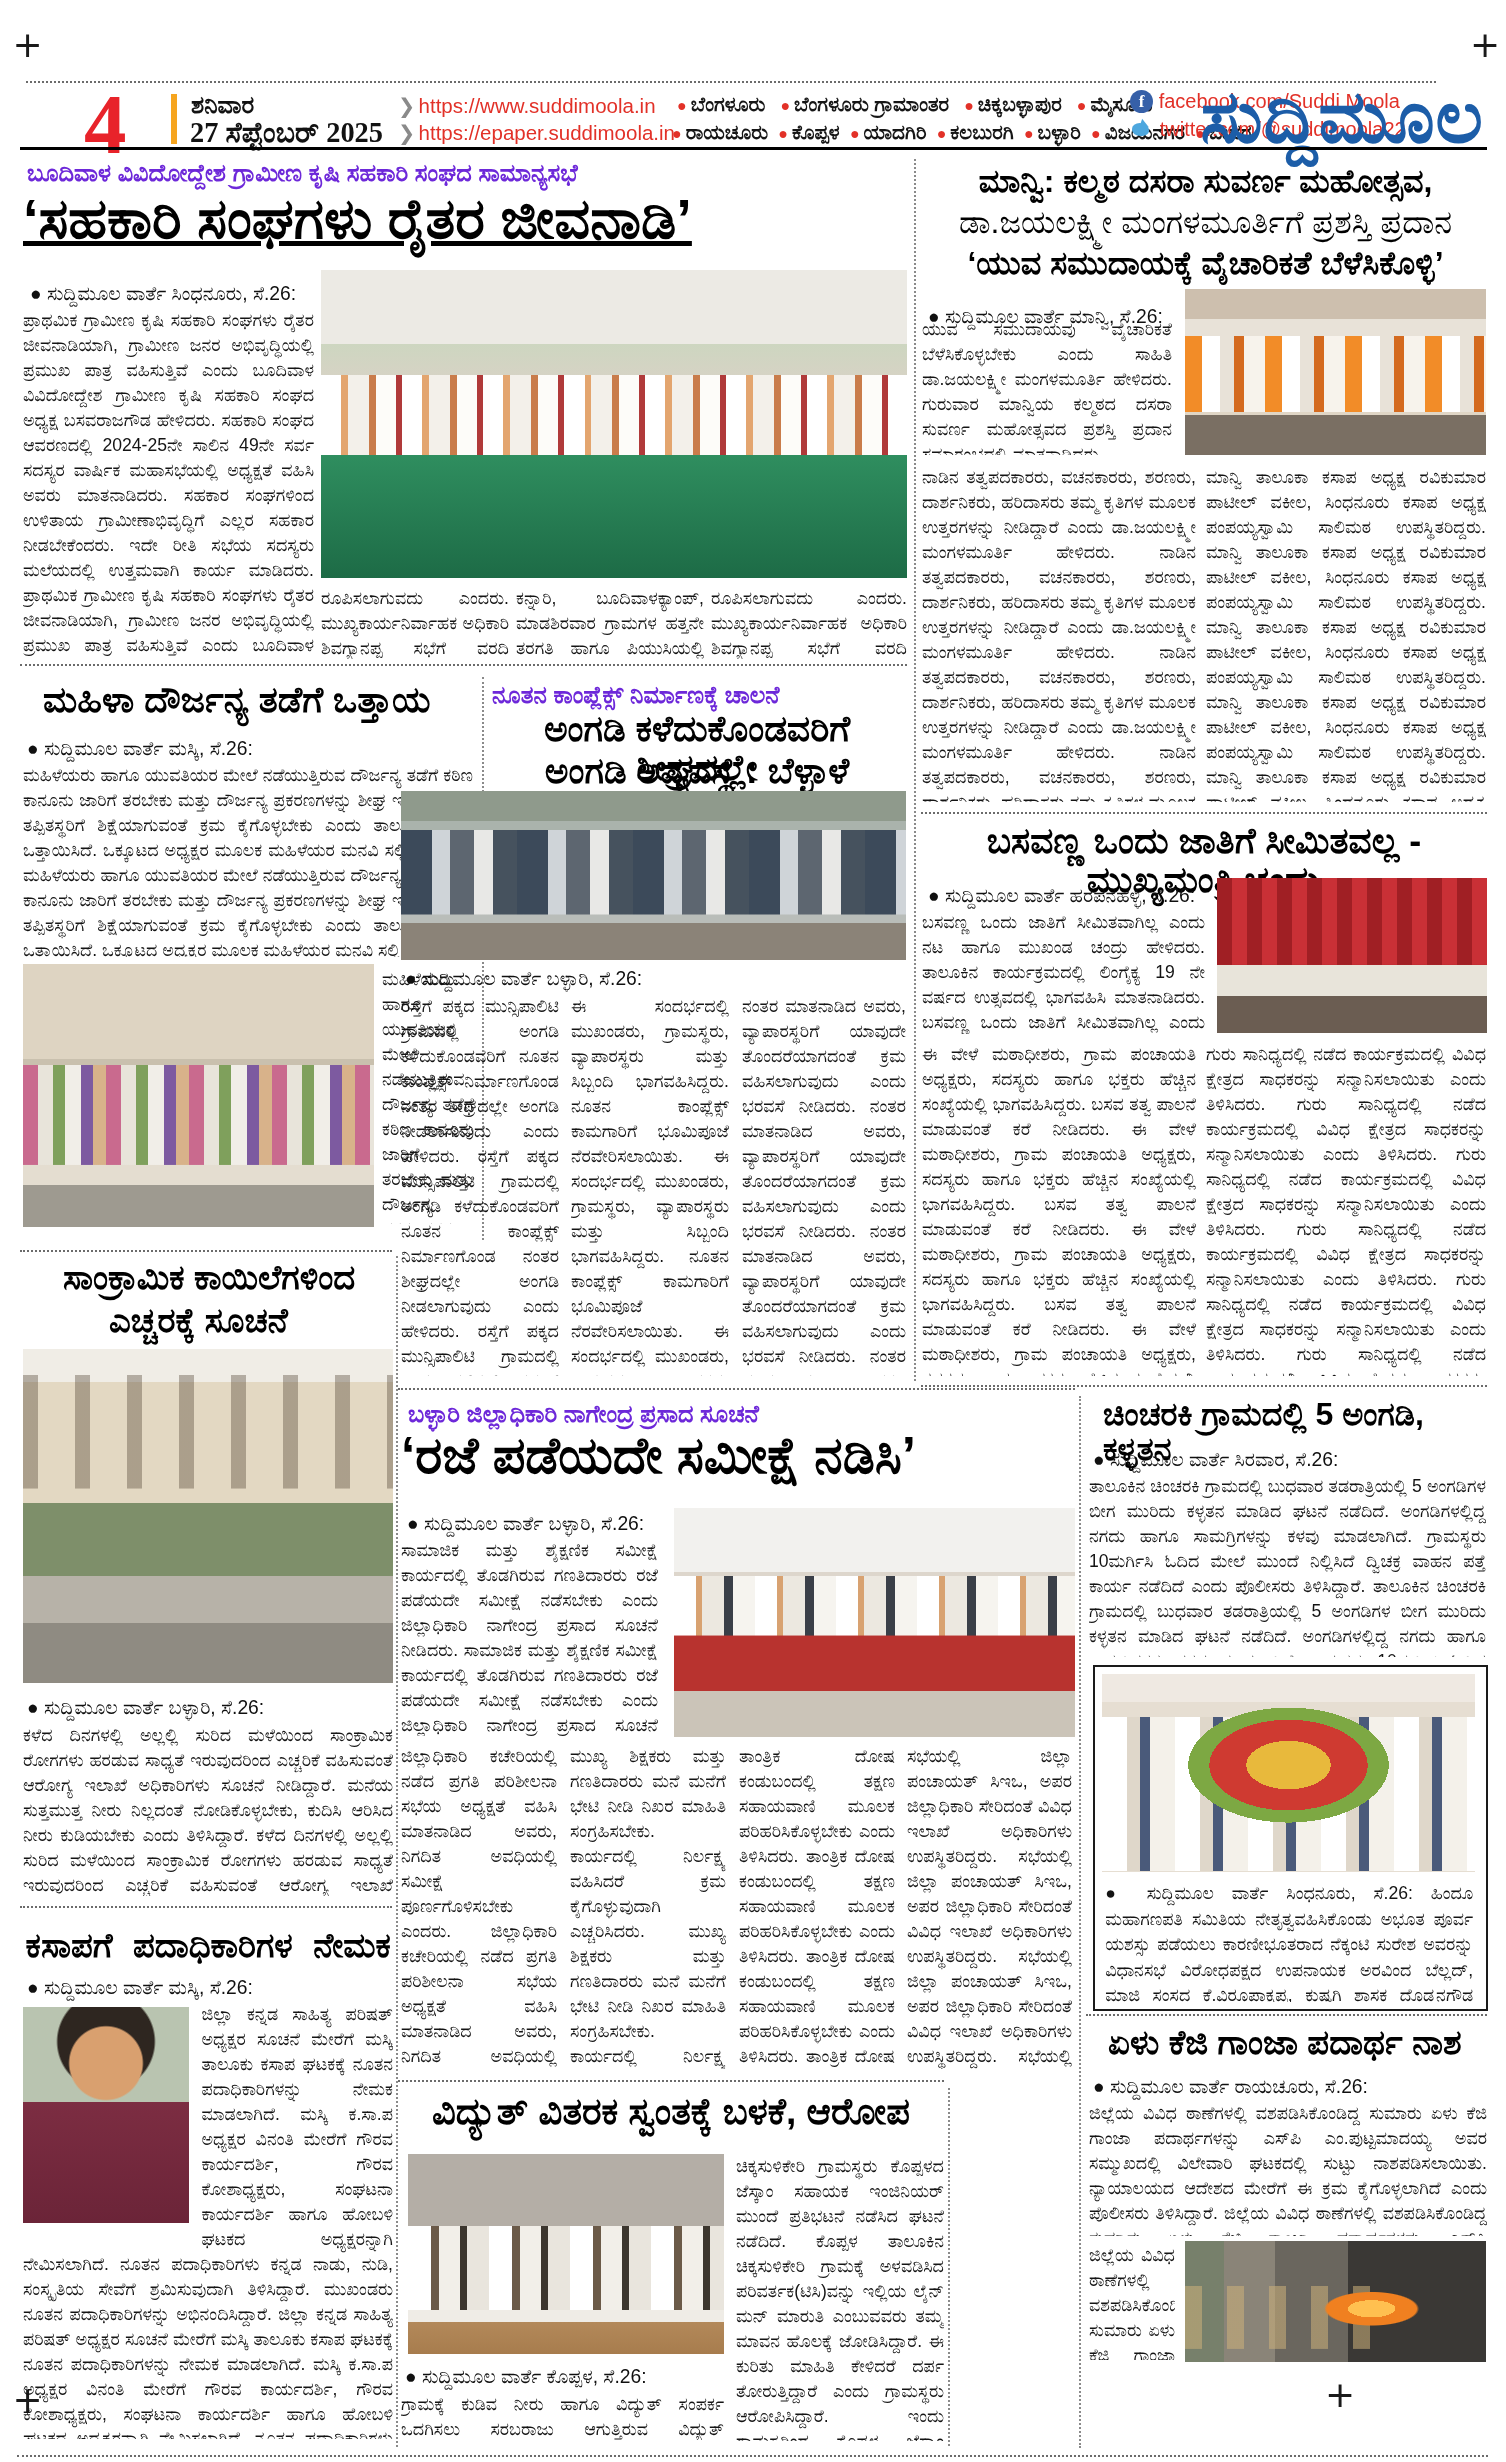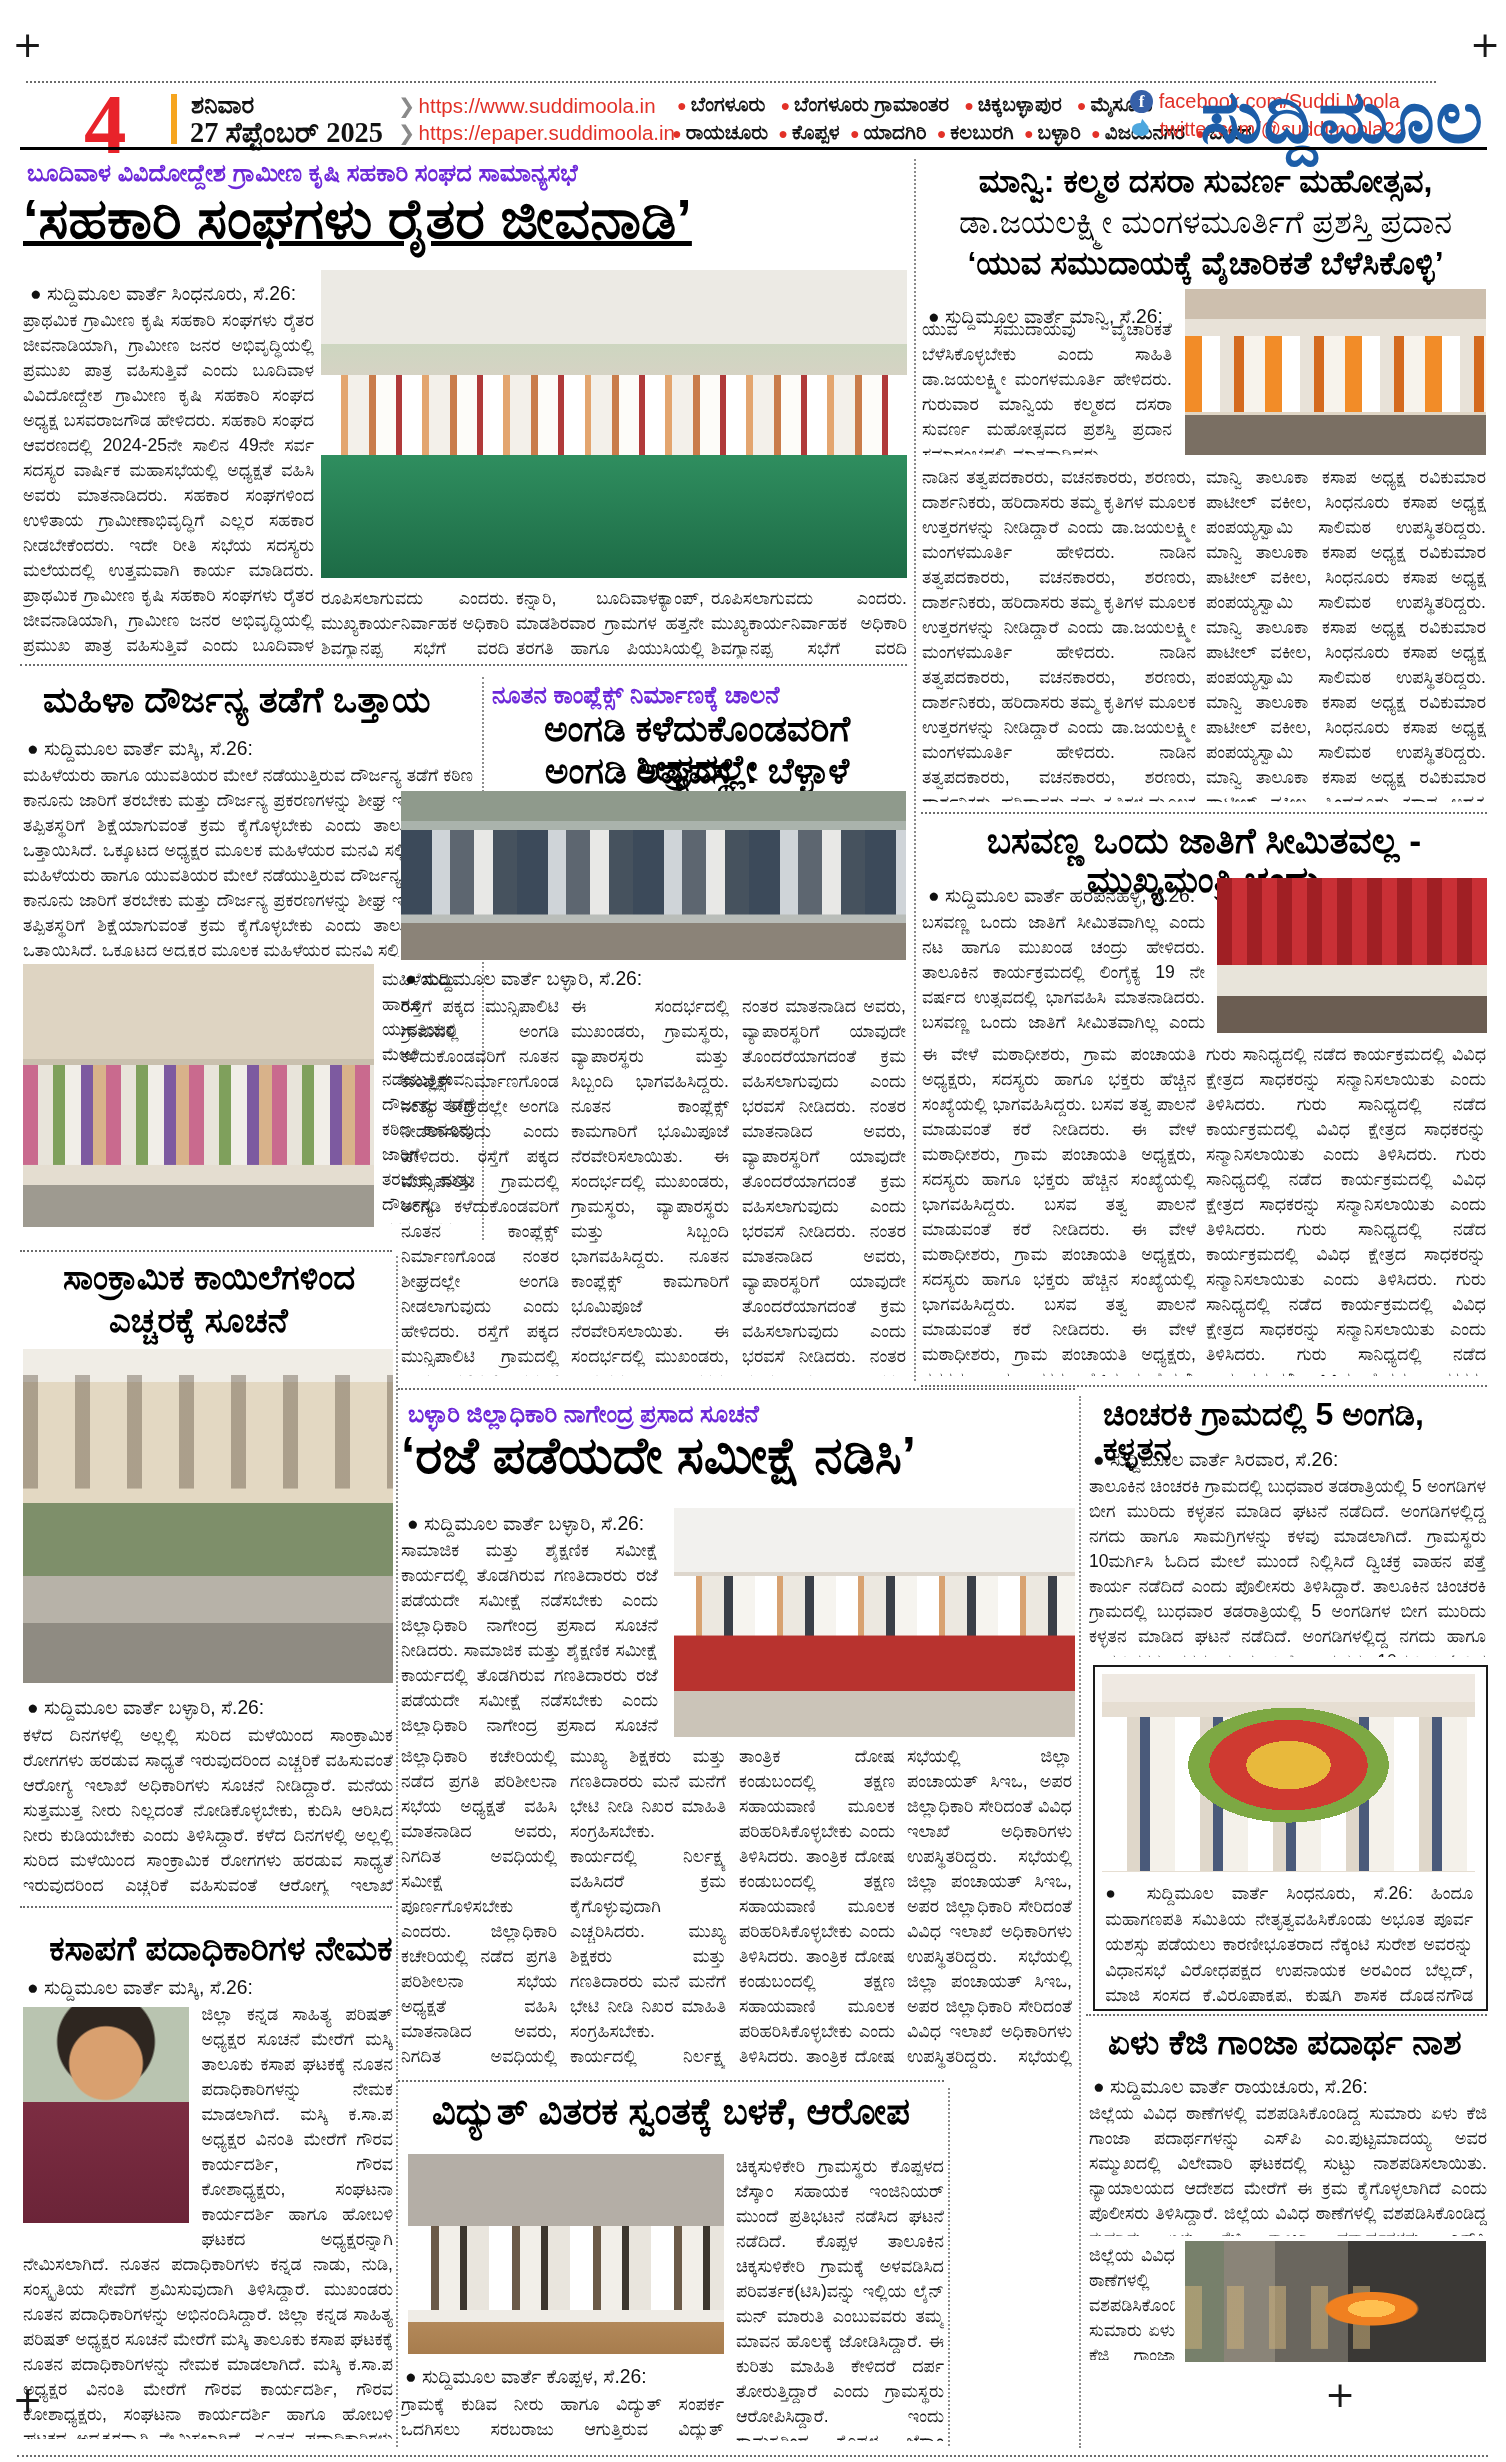--- a/index.html
+++ b/index.html
@@ -186,21 +186,21 @@
   <div class="body-col" style="left:922px;top:910px;width:283px;height:124px;">ಬಸವಣ್ಣ ಒಂದು ಜಾತಿಗೆ ಸೀಮಿತವಾಗಿಲ್ಲ ಎಂದು ನಟ ಹಾಗೂ ಮುಖಂಡ ಚಂದ್ರು ಹೇಳಿದರು. ತಾಲೂಕಿನ ಕಾರ್ಯಕ್ರಮದಲ್ಲಿ ಲಿಂಗೈಕ್ಯ 19 ನೇ ವರ್ಷದ ಉತ್ಸವದಲ್ಲಿ ಭಾಗವಹಿಸಿ ಮಾತನಾಡಿದರು. ಬಸವಣ್ಣ ಒಂದು ಜಾತಿಗೆ ಸೀಮಿತವಾಗಿಲ್ಲ ಎಂದು ನಟ ಹಾಗೂ ಮುಖಂಡ ಚಂದ್ರು ಹೇಳಿದರು. ತಾಲೂಕಿನ ಕಾರ್ಯಕ್ರಮದಲ್ಲಿ ಲಿಂಗೈಕ್ಯ 19 ನೇ ವರ್ಷದ ಉತ್ಸವದಲ್ಲಿ ಭಾಗವಹಿಸಿ ಮಾತನಾಡಿದರು.</div>
   <div class="body-col" style="left:922px;top:1042px;width:274px;height:334px;">ಈ ವೇಳೆ ಮಠಾಧೀಶರು, ಗ್ರಾಮ ಪಂಚಾಯತಿ ಅಧ್ಯಕ್ಷರು, ಸದಸ್ಯರು ಹಾಗೂ ಭಕ್ತರು ಹೆಚ್ಚಿನ ಸಂಖ್ಯೆಯಲ್ಲಿ ಭಾಗವಹಿಸಿದ್ದರು. ಬಸವ ತತ್ವ ಪಾಲನೆ ಮಾಡುವಂತೆ ಕರೆ ನೀಡಿದರು. ಈ ವೇಳೆ ಮಠಾಧೀಶರು, ಗ್ರಾಮ ಪಂಚಾಯತಿ ಅಧ್ಯಕ್ಷರು, ಸದಸ್ಯರು ಹಾಗೂ ಭಕ್ತರು ಹೆಚ್ಚಿನ ಸಂಖ್ಯೆಯಲ್ಲಿ ಭಾಗವಹಿಸಿದ್ದರು. ಬಸವ ತತ್ವ ಪಾಲನೆ ಮಾಡುವಂತೆ ಕರೆ ನೀಡಿದರು. ಈ ವೇಳೆ ಮಠಾಧೀಶರು, ಗ್ರಾಮ ಪಂಚಾಯತಿ ಅಧ್ಯಕ್ಷರು, ಸದಸ್ಯರು ಹಾಗೂ ಭಕ್ತರು ಹೆಚ್ಚಿನ ಸಂಖ್ಯೆಯಲ್ಲಿ ಭಾಗವಹಿಸಿದ್ದರು. ಬಸವ ತತ್ವ ಪಾಲನೆ ಮಾಡುವಂತೆ ಕರೆ ನೀಡಿದರು. ಈ ವೇಳೆ ಮಠಾಧೀಶರು, ಗ್ರಾಮ ಪಂಚಾಯತಿ ಅಧ್ಯಕ್ಷರು, ಸದಸ್ಯರು ಹಾಗೂ ಭಕ್ತರು ಹೆಚ್ಚಿನ ಸಂಖ್ಯೆಯಲ್ಲಿ ಭಾಗವಹಿಸಿದ್ದರು. ಬಸವ ತತ್ವ ಪಾಲನೆ ಮಾಡುವಂತೆ ಕರೆ ನೀಡಿದರು.</div>
   <div class="body-col" style="left:1206px;top:1042px;width:280px;height:334px;">ಗುರು ಸಾನಿಧ್ಯದಲ್ಲಿ ನಡೆದ ಕಾರ್ಯಕ್ರಮದಲ್ಲಿ ವಿವಿಧ ಕ್ಷೇತ್ರದ ಸಾಧಕರನ್ನು ಸನ್ಮಾನಿಸಲಾಯಿತು ಎಂದು ತಿಳಿಸಿದರು. ಗುರು ಸಾನಿಧ್ಯದಲ್ಲಿ ನಡೆದ ಕಾರ್ಯಕ್ರಮದಲ್ಲಿ ವಿವಿಧ ಕ್ಷೇತ್ರದ ಸಾಧಕರನ್ನು ಸನ್ಮಾನಿಸಲಾಯಿತು ಎಂದು ತಿಳಿಸಿದರು. ಗುರು ಸಾನಿಧ್ಯದಲ್ಲಿ ನಡೆದ ಕಾರ್ಯಕ್ರಮದಲ್ಲಿ ವಿವಿಧ ಕ್ಷೇತ್ರದ ಸಾಧಕರನ್ನು ಸನ್ಮಾನಿಸಲಾಯಿತು ಎಂದು ತಿಳಿಸಿದರು. ಗುರು ಸಾನಿಧ್ಯದಲ್ಲಿ ನಡೆದ ಕಾರ್ಯಕ್ರಮದಲ್ಲಿ ವಿವಿಧ ಕ್ಷೇತ್ರದ ಸಾಧಕರನ್ನು ಸನ್ಮಾನಿಸಲಾಯಿತು ಎಂದು ತಿಳಿಸಿದರು. ಗುರು ಸಾನಿಧ್ಯದಲ್ಲಿ ನಡೆದ ಕಾರ್ಯಕ್ರಮದಲ್ಲಿ ವಿವಿಧ ಕ್ಷೇತ್ರದ ಸಾಧಕರನ್ನು ಸನ್ಮಾನಿಸಲಾಯಿತು ಎಂದು ತಿಳಿಸಿದರು. ಗುರು ಸಾನಿಧ್ಯದಲ್ಲಿ ನಡೆದ ಕಾರ್ಯಕ್ರಮದಲ್ಲಿ ವಿವಿಧ ಕ್ಷೇತ್ರದ ಸಾಧಕರನ್ನು ಸನ್ಮಾನಿಸಲಾಯಿತು ಎಂದು ತಿಳಿಸಿದರು.</div>
 
   <div class="headline" style="left:25.6px;top:1259px;font-size:34px;width:367px;text-align:center;">ಸಾಂಕ್ರಾಮಿಕ ಕಾಯಿಲೆಗಳಿಂದ</div>
   <div class="headline" style="left:15px;top:1302px;font-size:34px;width:367px;text-align:center;">ಎಚ್ಚರಕ್ಕೆ ಸೂಚನೆ</div>
   <div class="photo ph-street" style="left:23px;top:1349px;width:370px;height:334px;"></div>
   <div class="byline" style="left:27px;top:1697px;">● ಸುದ್ದಿಮೂಲ ವಾರ್ತೆ ಬಳ್ಳಾರಿ, ಸೆ.26:</div>
   <div class="body-col" style="left:23px;top:1723px;width:370px;height:173px;">ಕಳೆದ ದಿನಗಳಲ್ಲಿ ಅಲ್ಲಲ್ಲಿ ಸುರಿದ ಮಳೆಯಿಂದ ಸಾಂಕ್ರಾಮಿಕ ರೋಗಗಳು ಹರಡುವ ಸಾಧ್ಯತೆ ಇರುವುದರಿಂದ ಎಚ್ಚರಿಕೆ ವಹಿಸುವಂತೆ ಆರೋಗ್ಯ ಇಲಾಖೆ ಅಧಿಕಾರಿಗಳು ಸೂಚನೆ ನೀಡಿದ್ದಾರೆ. ಮನೆಯ ಸುತ್ತಮುತ್ತ ನೀರು ನಿಲ್ಲದಂತೆ ನೋಡಿಕೊಳ್ಳಬೇಕು, ಕುದಿಸಿ ಆರಿಸಿದ ನೀರು ಕುಡಿಯಬೇಕು ಎಂದು ತಿಳಿಸಿದ್ದಾರೆ. ಕಳೆದ ದಿನಗಳಲ್ಲಿ ಅಲ್ಲಲ್ಲಿ ಸುರಿದ ಮಳೆಯಿಂದ ಸಾಂಕ್ರಾಮಿಕ ರೋಗಗಳು ಹರಡುವ ಸಾಧ್ಯತೆ ಇರುವುದರಿಂದ ಎಚ್ಚರಿಕೆ ವಹಿಸುವಂತೆ ಆರೋಗ್ಯ ಇಲಾಖೆ ಅಧಿಕಾರಿಗಳು ಸೂಚನೆ ನೀಡಿದ್ದಾರೆ. ಮನೆಯ ಸುತ್ತಮುತ್ತ ನೀರು ನಿಲ್ಲದಂತೆ ನೋಡಿಕೊಳ್ಳಬೇಕು, ಕುದಿಸಿ ಆರಿಸಿದ ನೀರು ಕುಡಿಯಬೇಕು ಎಂದು ತಿಳಿಸಿದ್ದಾರೆ.</div>
 
-  <div class="headline" style="left:25.6px;top:1930px;font-size:34px;width:367px;text-align:right;">ಕಸಾಪಗೆ ಪದಾಧಿಕಾರಿಗಳ ನೇಮಕ</div>
+  <div class="headline" style="left:25.6px;top:1930px;font-size:34px;width:367px;text-align:left;font-family:Liberation Mono, monospace;">ಕಸಾಪಗೆ ಪದಾಧಿಕಾರಿಗಳ ನೇಮಕ</div>
   <div class="byline" style="left:27px;top:1977px;">● ಸುದ್ದಿಮೂಲ ವಾರ್ತೆ ಮಸ್ಕಿ, ಸೆ.26:</div>
   <div class="body-col" style="left:23px;top:2002px;width:370px;height:437px;">
     <div class="photo ph-portrait" style="position:relative;float:left;width:166px;height:216px;margin:4.5px 12.5px 5.7px 0;left:0;top:0;"></div>
     <span>ಜಿಲ್ಲಾ ಕನ್ನಡ ಸಾಹಿತ್ಯ ಪರಿಷತ್ ಅಧ್ಯಕ್ಷರ ಸೂಚನೆ ಮೇರೆಗೆ ಮಸ್ಕಿ ತಾಲೂಕು ಕಸಾಪ ಘಟಕಕ್ಕೆ ನೂತನ ಪದಾಧಿಕಾರಿಗಳನ್ನು ನೇಮಕ ಮಾಡಲಾಗಿದೆ. ಮಸ್ಕಿ ಕ.ಸಾ.ಪ ಅಧ್ಯಕ್ಷರ ವಿನಂತಿ ಮೇರೆಗೆ ಗೌರವ ಕಾರ್ಯದರ್ಶಿ, ಗೌರವ ಕೋಶಾಧ್ಯಕ್ಷರು, ಸಂಘಟನಾ ಕಾರ್ಯದರ್ಶಿ ಹಾಗೂ ಹೋಬಳಿ ಘಟಕದ ಅಧ್ಯಕ್ಷರನ್ನಾಗಿ ನೇಮಿಸಲಾಗಿದೆ. ನೂತನ ಪದಾಧಿಕಾರಿಗಳು ಕನ್ನಡ ನಾಡು, ನುಡಿ, ಸಂಸ್ಕೃತಿಯ ಸೇವೆಗೆ ಶ್ರಮಿಸುವುದಾಗಿ ತಿಳಿಸಿದ್ದಾರೆ. ಮುಖಂಡರು ನೂತನ ಪದಾಧಿಕಾರಿಗಳನ್ನು ಅಭಿನಂದಿಸಿದ್ದಾರೆ. ಜಿಲ್ಲಾ ಕನ್ನಡ ಸಾಹಿತ್ಯ ಪರಿಷತ್ ಅಧ್ಯಕ್ಷರ ಸೂಚನೆ ಮೇರೆಗೆ ಮಸ್ಕಿ ತಾಲೂಕು ಕಸಾಪ ಘಟಕಕ್ಕೆ ನೂತನ ಪದಾಧಿಕಾರಿಗಳನ್ನು ನೇಮಕ ಮಾಡಲಾಗಿದೆ. ಮಸ್ಕಿ ಕ.ಸಾ.ಪ ಅಧ್ಯಕ್ಷರ ವಿನಂತಿ ಮೇರೆಗೆ ಗೌರವ ಕಾರ್ಯದರ್ಶಿ, ಗೌರವ ಕೋಶಾಧ್ಯಕ್ಷರು, ಸಂಘಟನಾ ಕಾರ್ಯದರ್ಶಿ ಹಾಗೂ ಹೋಬಳಿ ಘಟಕದ ಅಧ್ಯಕ್ಷರನ್ನಾಗಿ ನೇಮಿಸಲಾಗಿದೆ. ನೂತನ ಪದಾಧಿಕಾರಿಗಳು ಕನ್ನಡ ನಾಡು, ನುಡಿ, ಸಂಸ್ಕೃತಿಯ ಸೇವೆಗೆ ಶ್ರಮಿಸುವುದಾಗಿ ತಿಳಿಸಿದ್ದಾರೆ. ಮುಖಂಡರು ನೂತನ ಪದಾಧಿಕಾರಿಗಳನ್ನು ಅಭಿನಂದಿಸಿದ್ದಾರೆ.</span>
   </div>
 
   <div class="kicker" style="left:408px;top:1400px;font-size:24px;width:654px;">ಬಳ್ಳಾರಿ ಜಿಲ್ಲಾಧಿಕಾರಿ ನಾಗೇಂದ್ರ ಪ್ರಸಾದ ಸೂಚನೆ</div>
   <div class="headline" style="left:401px;top:1428px;font-size:51px;width:671px;">‘ರಜೆ ಪಡೆಯದೇ ಸಮೀಕ್ಷೆ ನಡಿಸಿ’</div>
   <div class="byline" style="left:407px;top:1513px;">● ಸುದ್ದಿಮೂಲ ವಾರ್ತೆ ಬಳ್ಳಾರಿ, ಸೆ.26:</div>
   <div class="photo ph-meeting" style="left:674px;top:1508px;width:401px;height:229px;"></div>

